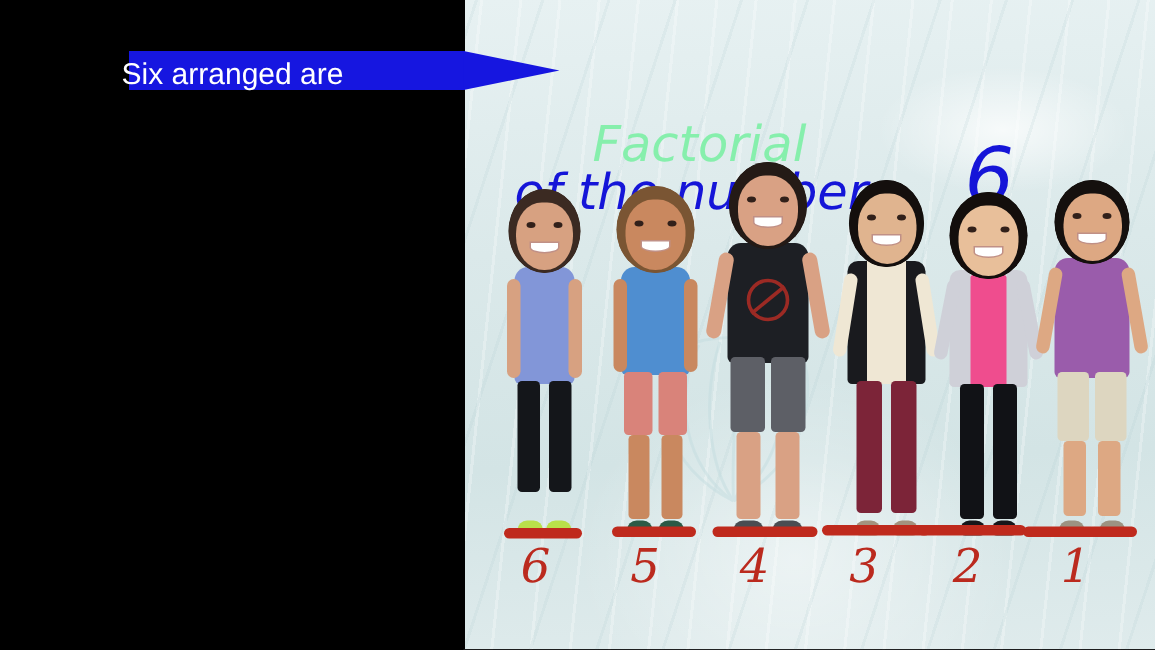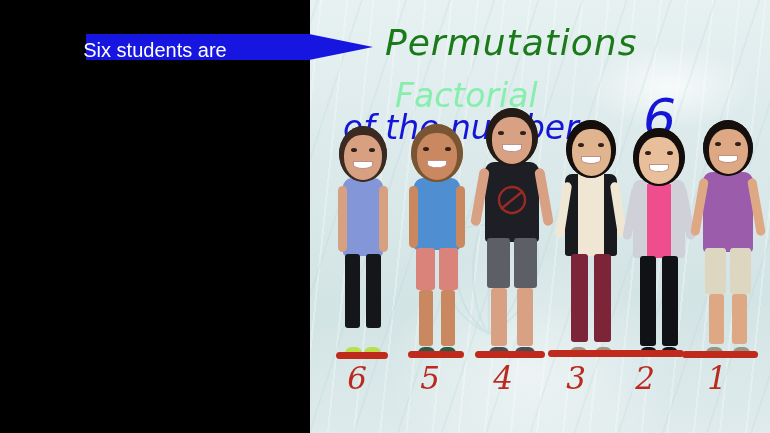--- a/index.html
+++ b/index.html
@@ -87,21 +87,20 @@
         <path d="M65 118 C 48 94 44 48 56 12"></path>
         <path d="M65 118 C 64 92 66 48 70 12"></path>
         <path d="M65 118 C 80 94 86 48 84 14"></path>
         <path d="M65 118 C 96 96 104 50 98 18"></path>
         <path d="M65 118 C 110 94 120 52 112 24"></path>
       </g>
       <path d="M30 16 C 55 4 95 8 112 24" fill="none" stroke="#c4dde0" stroke-width="2"></path>
     </svg>
   </div>
 
-  <div id="title-perm">Permutations</div>
   <div id="title-fact">Factorial</div>
   <div id="title-ofnum">of the number</div>
   <div id="title-six">6</div>
 
   <div class="student" style="left:332px;width:62px;height:230px;">
     <div class="head" style="top:0;width:48px;height:56px;background:#3b2a22;">
       <div class="hair" style="background:#3b2a22;"></div>
       <div class="face" style="background:#d7a181;"></div>
       <div class="eye l" style="left:26%;"></div>
         <div class="eye r" style="right:26%;"></div>
@@ -247,21 +246,21 @@
   <div class="num" style="left:628px;top:360px;">2</div>
   <div class="num" style="left:700px;top:360px;">1</div>
 
   <div id="left-panel"></div>
 
   <div id="highlight"></div>
   <svg id="arrow" viewBox="0 0 64 40">
     <polygon points="0,7 0,33 64,20" fill="#1616e0"></polygon>
   </svg>
 
-  <div class="q-line" id="q1">Six students are</div>
+  <div class="q-line" id="q1">Six arranged are</div>
   <div class="q-line" id="q2">arranged in a row.</div>
   <div class="q-line" id="q3">How many different</div>
   <div class="q-line" id="q4">ways can this happen?</div>
 
   <div id="hdr1">Here are the</div>
   <div id="hdr2">potential answers:</div>
 
   <div id="answers">
     <div class="ans-row">
       <span class="ans-key">(A)</span>

